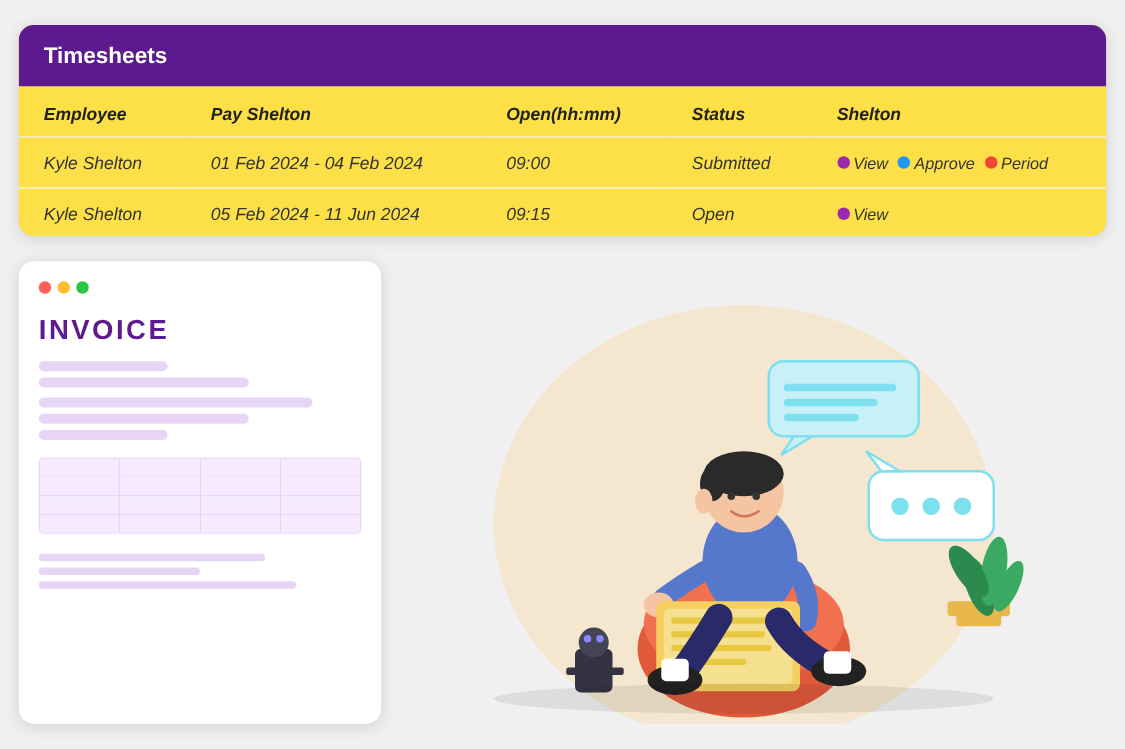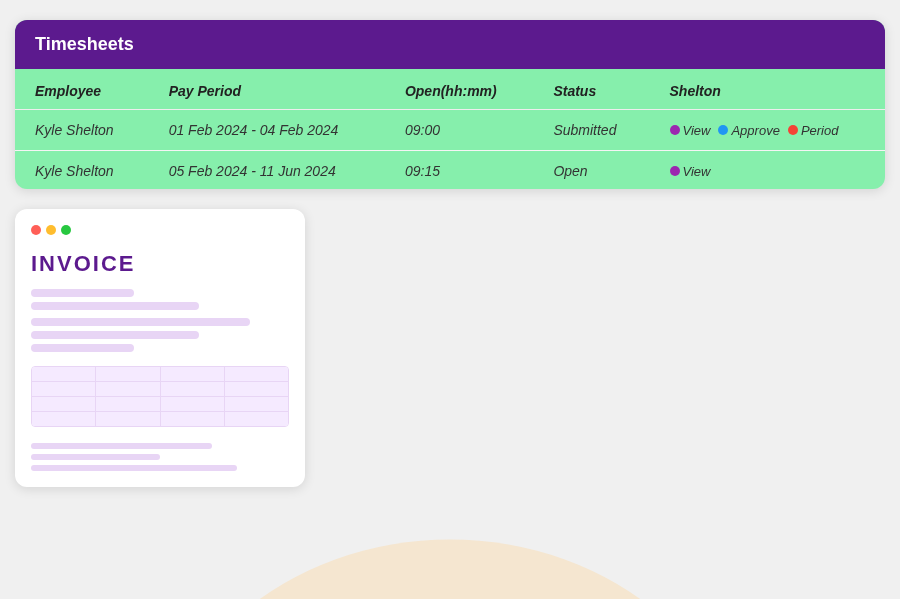--- a/index.html
+++ b/index.html
@@ -12,21 +12,21 @@
       display: flex;
       flex-direction: column;
       align-items: center;
       justify-content: flex-start;
       padding: 20px;
     }
 
     
     .timesheet-card {
       width: 870px;
-      background: #86efac;
+      background: #fde047;
       border-radius: 12px;
       overflow: hidden;
       box-shadow: 0 2px 12px rgba(0,0,0,0.12);
       margin-bottom: 20px;
     }
 
     .timesheet-header {
       background: #5c1a8e;
       color: #fff;
       padding: 14px 20px;
@@ -106,21 +106,21 @@
       height: 10px;
       border-radius: 50%;
       background: #f44336;
       display: inline-block;
     }
 
     
     .bottom-section {
       width: 870px;
       display: flex;
-      flex-direction: column;
+      flex-direction: row;
       gap: 0;
       height: 370px;
     }
 
     
     .invoice-card {
       width: 290px;
       background: #fff;
       border-radius: 12px;
       box-shadow: 0 2px 12px rgba(0,0,0,0.12);
@@ -230,21 +230,21 @@
 <body>
 
 <div class="timesheet-card">
   <div class="timesheet-header">
     <span>Timesheets</span>
   </div>
   <table class="timesheet-table">
     <thead>
       <tr>
         <th>Employee</th>
-        <th>Pay Period</th>
+        <th>Pay Shelton</th>
         <th>Open(hh:mm)</th>
         <th>Status</th>
         <th>Shelton</th>
       </tr>
     </thead>
     <tbody>
       <tr>
         <td>Kyle Shelton</td>
         <td>01 Feb 2024 - 04 Feb 2024</td>
         <td>09:00</td>

